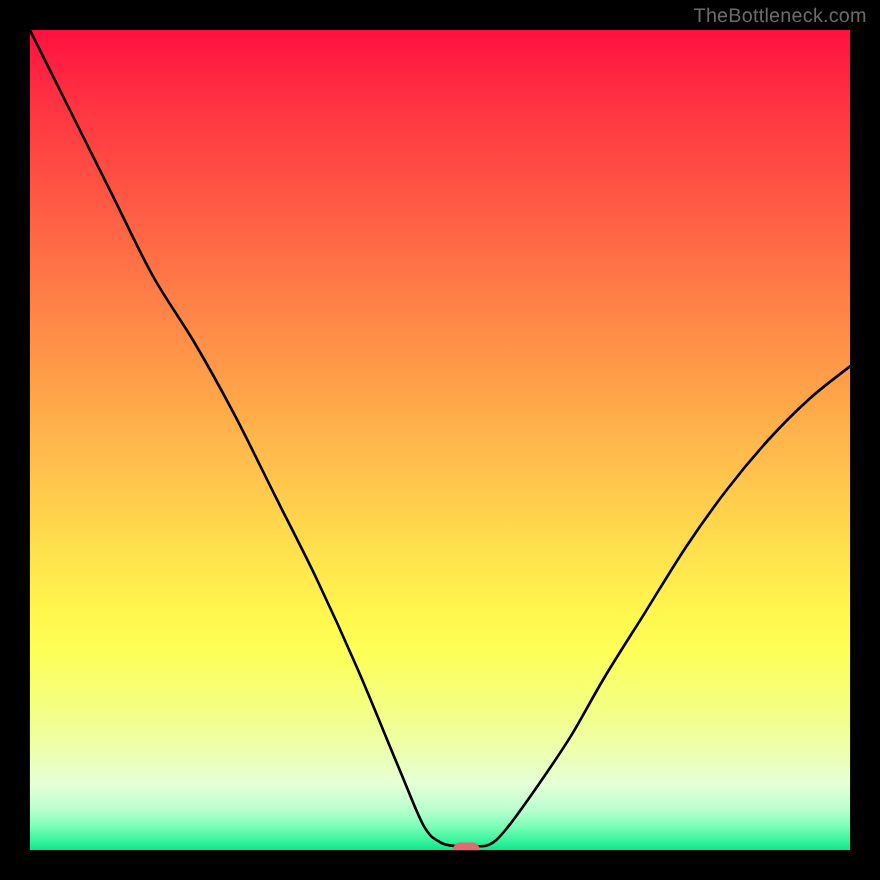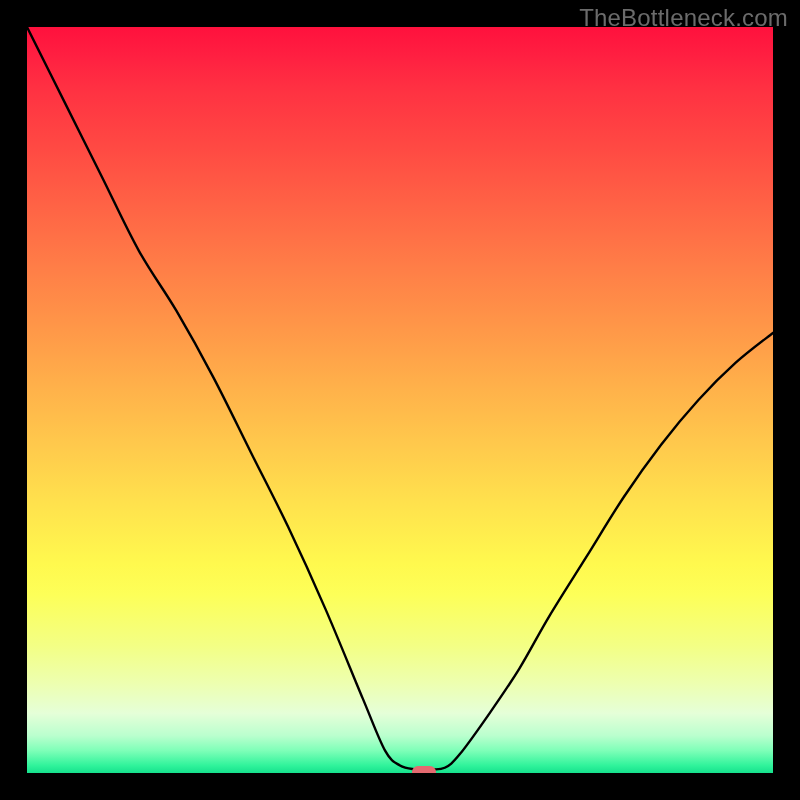--- a/index.html
+++ b/index.html
@@ -15,21 +15,21 @@
     width: 800px;
     height: 800px;
     background: #000;
   }
   .watermark {
     position: absolute;
     top: 4px;
     right: 12px;
     color: #6b6b6b;
     font-family: Arial, Helvetica, sans-serif;
-    font-size: 24px;
+    font-size: 18px;
     font-weight: 500;
     z-index: 10;
     letter-spacing: 0.2px;
   }
   .plot-area {
     position: absolute;
     left: 27px;
     top: 27px;
     width: 746px;
     height: 746px;

